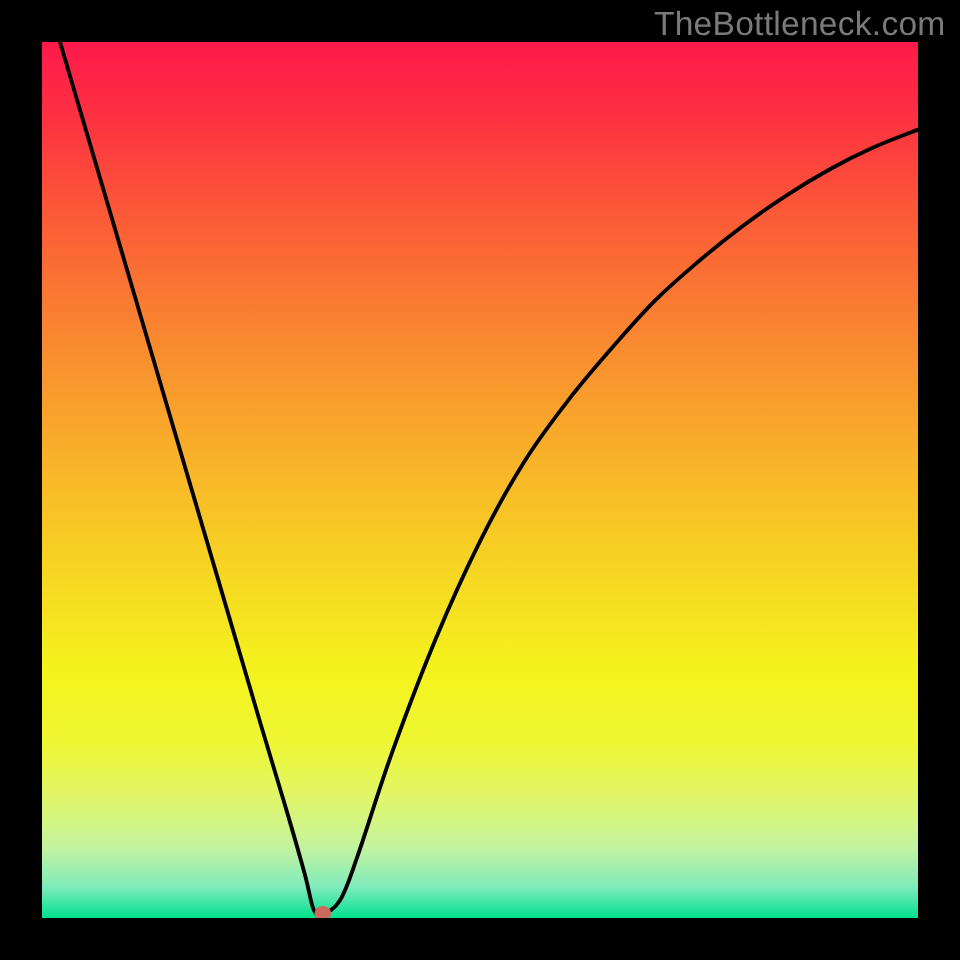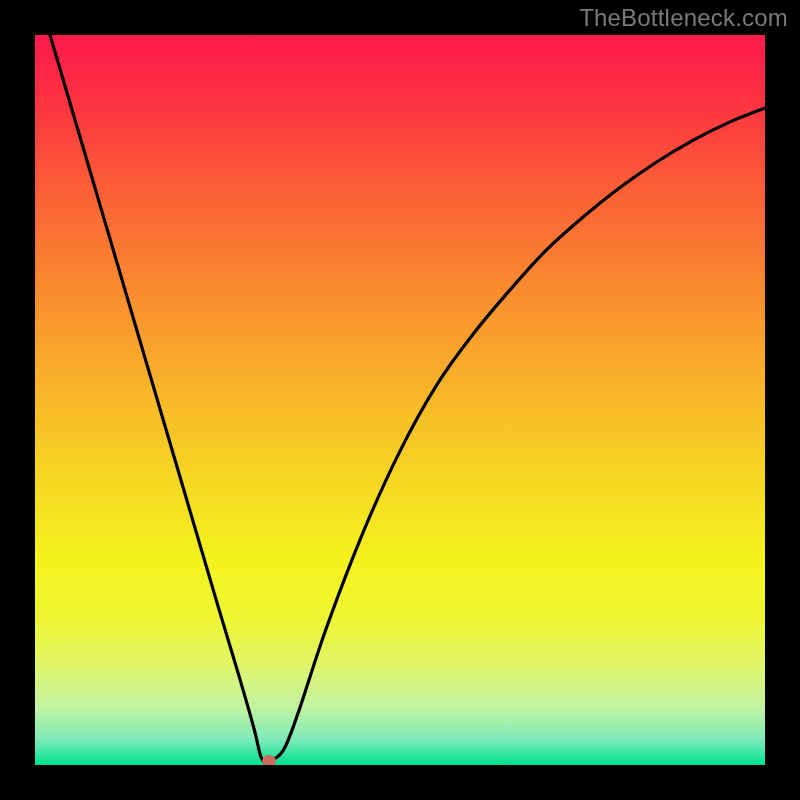--- a/index.html
+++ b/index.html
@@ -15,21 +15,21 @@
     position: relative;
     width: 800px;
     height: 800px;
     background: #000;
   }
   .watermark {
     position: absolute;
     top: 4px;
     right: 12px;
     color: #7a7a7a;
-    font-size: 24px;
+    font-size: 28px;
     letter-spacing: 0.2px;
     z-index: 10;
   }
   .plot-area {
     position: absolute;
     left: 35px;
     top: 35px;
     width: 730px;
     height: 730px;
     overflow: hidden;

